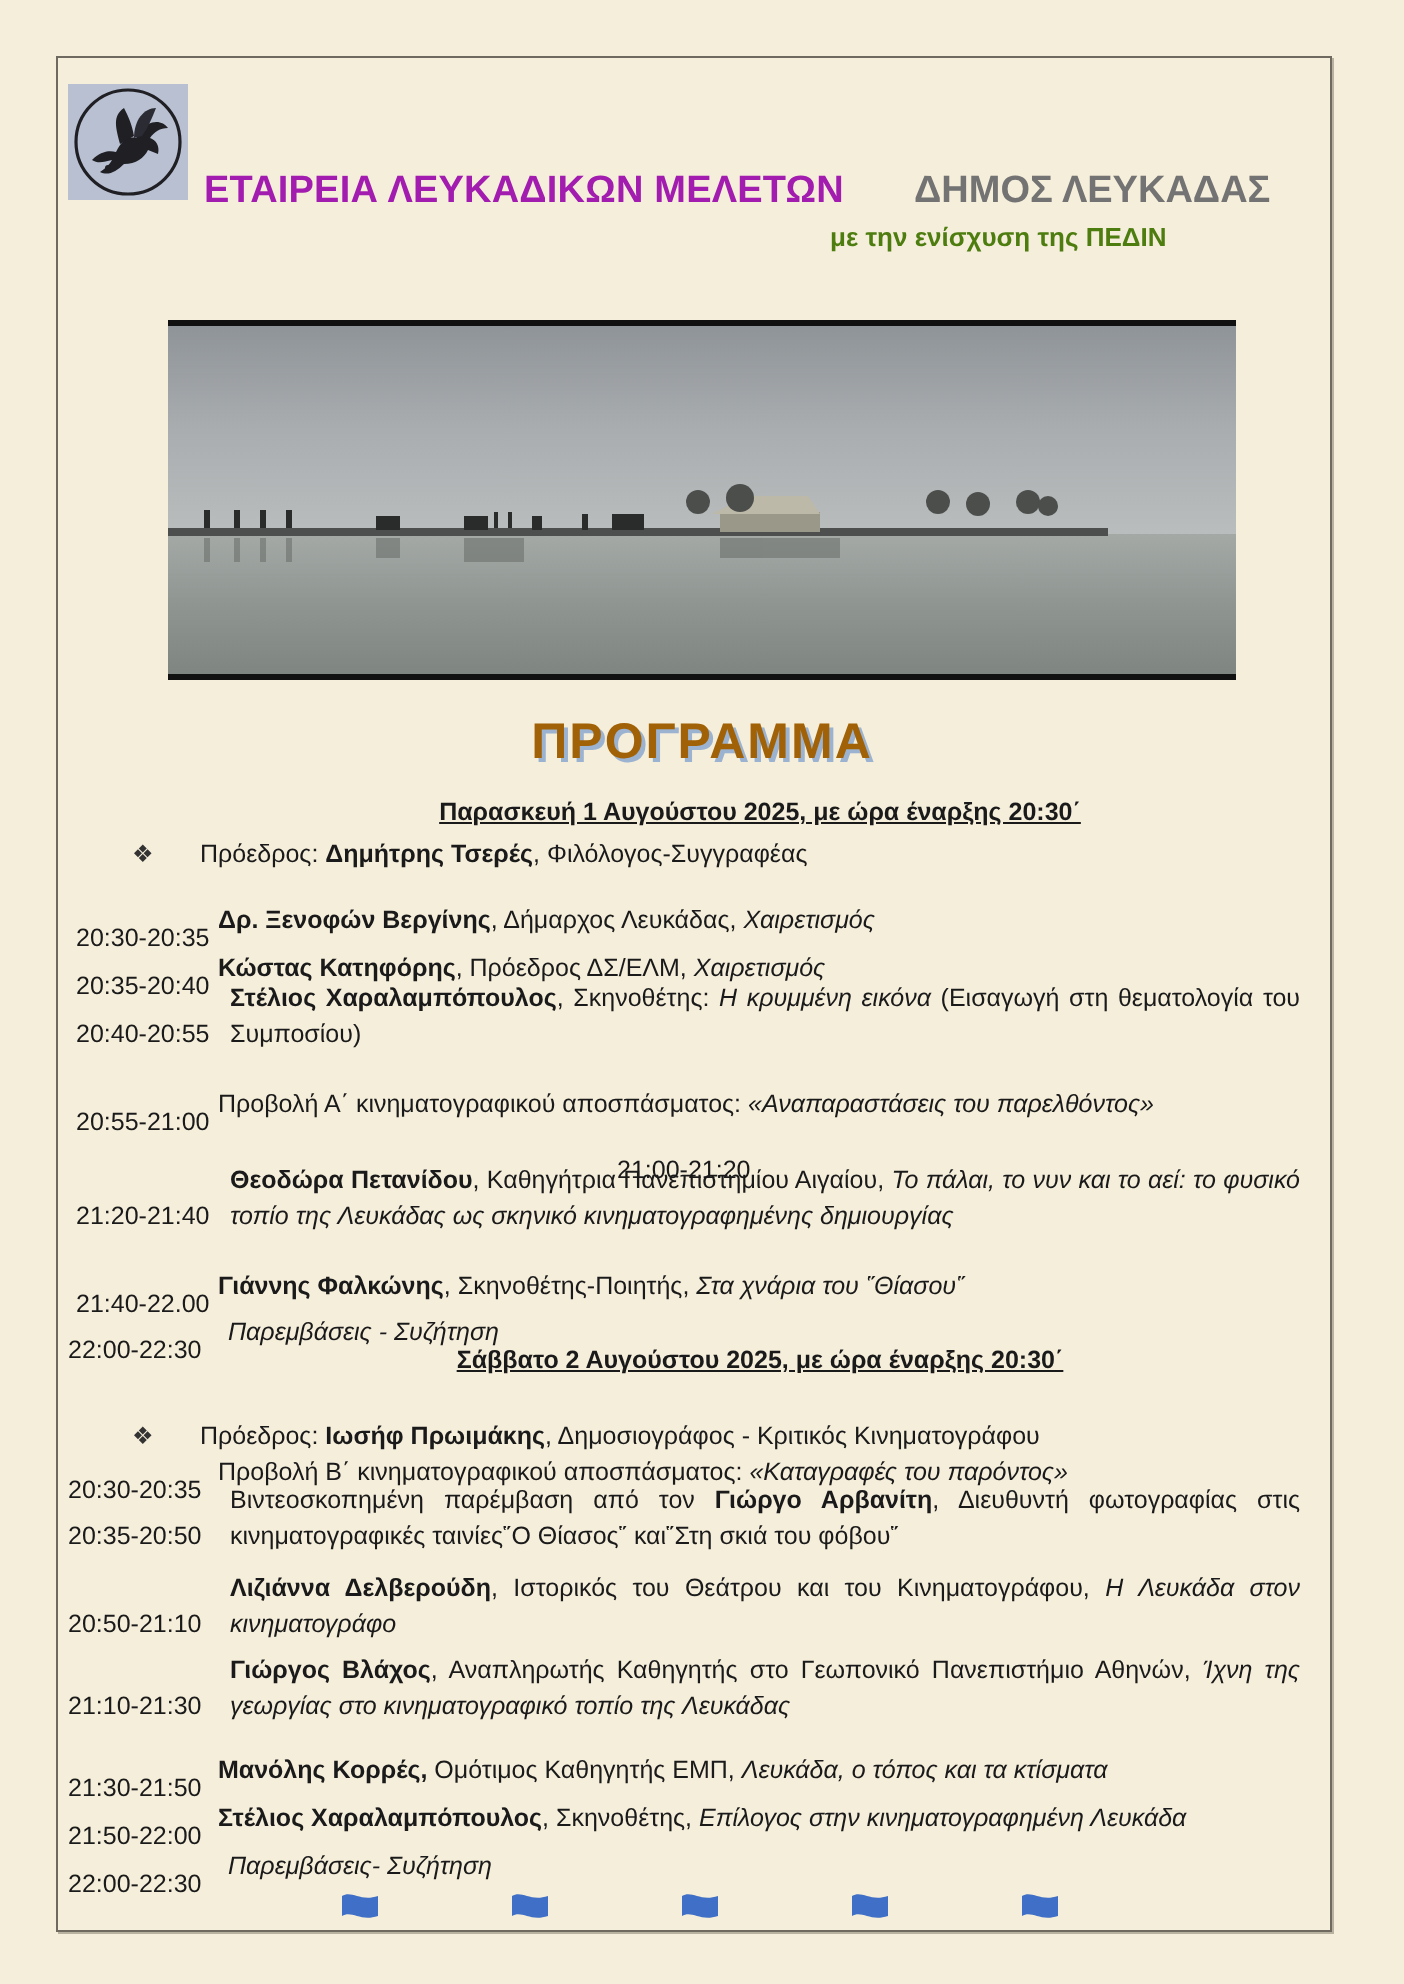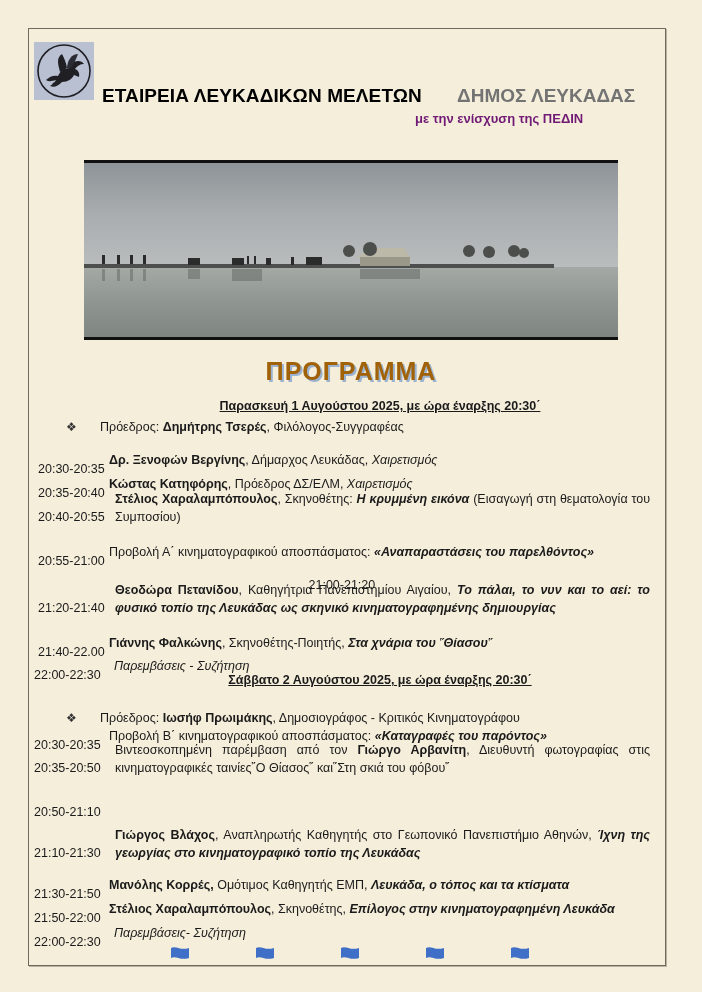--- a/index.html
+++ b/index.html
@@ -19,30 +19,30 @@
     box-shadow: 1px 1px 0 #b9b2a1;
   }
   .logo {
     position: absolute; left: 34px; top: 42px;
     width: 60px; height: 58px;
     background: #b8c0d2;
   }
   .logo svg { width: 60px; height: 58px; display: block; }
   .org-left {
     position: absolute; left: 102px; top: 85px;
-    font-size: 19px; font-weight: bold; color: #000000;
+    font-size: 19px; font-weight: bold; color: #a21caf;
     letter-spacing: 0.1px;
   }
   .org-right {
     position: absolute; left: 457px; top: 85px;
     font-size: 19px; font-weight: bold; color: #737373;
   }
   .support {
     position: absolute; left: 415px; top: 111px;
-    font-size: 13px; font-weight: bold; color: #701a75;
+    font-size: 13px; font-weight: bold; color: #4d7c0f;
   }
   .photo {
     position: absolute; left: 84px; top: 160px;
     width: 534px; height: 180px;
     border-top: 3px solid #111; border-bottom: 3px solid #111;
     box-sizing: border-box;
     overflow: hidden;
   }
   .photo svg { display: block; width: 100%; height: 100%; }
   .prog-title {
@@ -66,21 +66,21 @@
     position: absolute; left: 38px; width: 612px;
     font-size: 12.5px; line-height: 18px;
     display: flex; align-items: center;
   }
   .row .t { width: 71px; flex: 0 0 auto; white-space: nowrap; margin-top: 19px; }
   .row .c { flex: 1 1 auto; text-align: justify; }
   .row.single .c { text-align: left; }
   .row .c.indent { padding-left: 6px; }
   b { font-weight: bold; }
   i { font-style: italic; }
-  .bi { font-weight: bold; font-style: italic; }
+  .bi { font-weight: normal; font-style: italic; }
   .flags {
     position: absolute; top: 946px; left: 0; width: 702px; height: 14px;
   }
   .flag { position: absolute; top: 0; width: 20px; height: 14px; }
 </style>
 </head>
 <body>
 
 <div class="frame"></div>
 
@@ -206,20 +206,21 @@
   <span class="c"><span>Προβολή Β΄ κινηματογραφικού αποσπάσματος: </span><span class="bi">«Καταγραφές του παρόντος»</span></span>
 </div>
 
 <div class="row" style="top:740px; left:34px; width:616px;">
   <span class="t" style="width:75px;">20:35-20:50</span>
   <span class="c indent"><span>Βιντεοσκοπημένη παρέμβαση από τον </span><b>Γιώργο Αρβανίτη</b><span>, Διευθυντή φωτογραφίας στις κινηματογραφικές ταινίες῞Ο Θίασος῞ και῞Στη σκιά του φόβου῞</span></span>
 </div>
 
 <div class="row" style="top:784px; left:34px; width:616px;">
   <span class="t" style="width:75px;">20:50-21:10</span>
+  <span class="c indent"><b>Λιζιάννα Δελβερούδη</b><span>, Ιστορικός του Θεάτρου και του Κινηματογράφου, </span><span class="bi">Η Λευκάδα στον κινηματογράφο</span></span>
 </div>
 
 <div class="row" style="top:825px; left:34px; width:616px;">
   <span class="t" style="width:75px;">21:10-21:30</span>
   <span class="c indent"><b>Γιώργος Βλάχος</b><span>, Αναπληρωτής Καθηγητής στο Γεωπονικό Πανεπιστήμιο Αθηνών, </span><span class="bi">Ίχνη της γεωργίας στο κινηματογραφικό τοπίο της Λευκάδας</span></span>
 </div>
 
 <div class="row single" style="top:866px; left:34px;">
   <span class="t" style="width:75px;">21:30-21:50</span>
   <span class="c"><b>Μανόλης Κορρές,</b><span> Ομότιμος Καθηγητής ΕΜΠ, </span><span class="bi">Λευκάδα, ο τόπος και τα κτίσματα</span></span>

